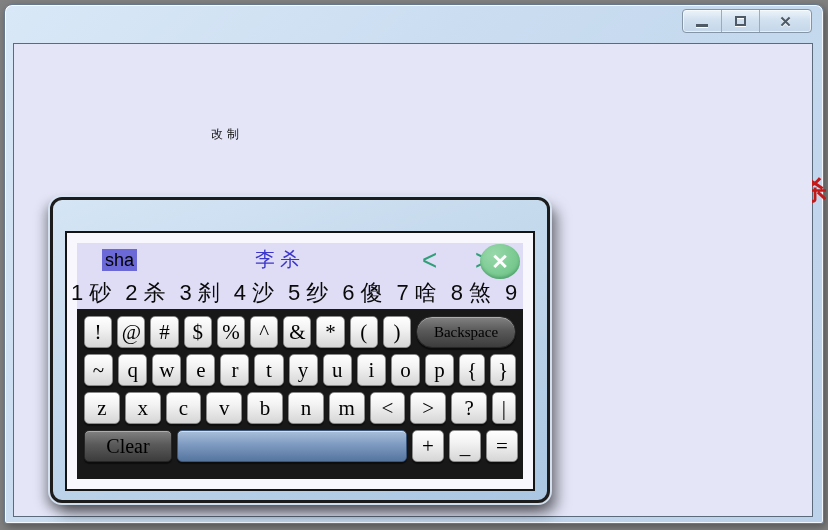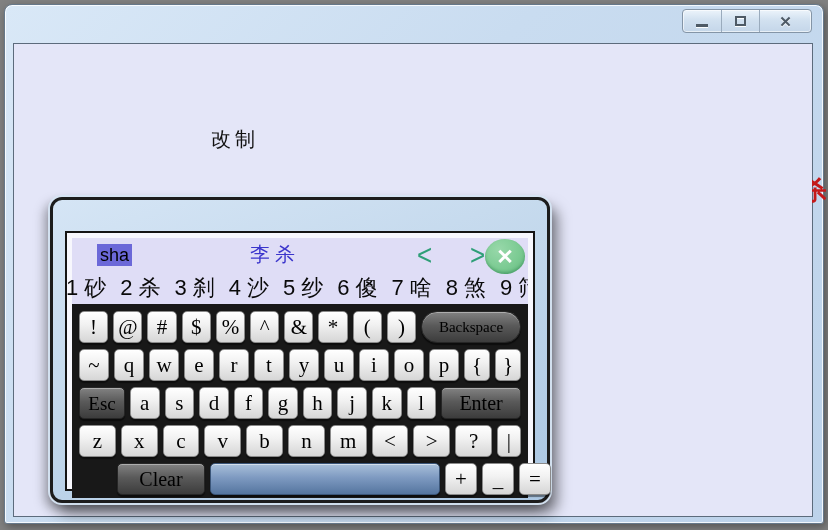--- a/index.html
+++ b/index.html
@@ -29,41 +29,41 @@
   .glyph-max { width:11px; height:10px; border:2px solid #4e5a66;
     box-shadow:0 1px 0 rgba(255,255,255,.9), inset 0 1px 0 rgba(255,255,255,.9); }
   .glyph-close { font-size:15px; font-weight:bold; color:#4e5a66;
     text-shadow:0 1px 1px rgba(255,255,255,.9); line-height:1; }
 
   .client {
     position:absolute; left:8px; top:38px; right:10px; bottom:6px;
     background:#e4e6f8; border:1px solid #5c6b7c;
   }
   .doc-text {
-    position:absolute; left:197px; top:82px; font-size:20px; letter-spacing:4px;
+    position:absolute; left:197px; top:82px; font-size:12px; letter-spacing:4px;
     color:#111; font-family:"Liberation Sans", sans-serif;
   }
   .edge-mark {
     position:absolute; left:812px; top:173px; width:14px; height:36px;
     overflow:hidden; z-index:5; pointer-events:none;
   }
   .edge-mark span { color:#c41919; font-size:26px; font-weight:bold; display:block;
     margin-left:-10px; filter:blur(.4px); }
 
   
   .ime-window {
     position:absolute; left:50px; top:197px; width:500px; height:306px;
     background:linear-gradient(160deg,#d5e5f5 0%,#c3d8ec 45%,#aac6e2 100%);
     border:3px solid #1c1c1c; border-radius:12px;
     box-shadow: 0 0 0 2px rgba(214,229,243,.95), 7px 10px 14px rgba(0,0,0,.5), -5px 6px 12px rgba(0,0,0,.35);
     z-index:3;
   }
   .ime-panel {
     position:absolute; left:12px; top:31px; right:12px; bottom:9px;
-    background:#f7f7fd; border:2px solid #141414; padding:5px;
+    background:#f7f7fd; border:2px solid #141414; padding:10px;
     display:flex; flex-direction:column;
   }
   .ime-text-area { background:#dfddf6; height:66px; flex:0 0 auto; position:relative; }
   .pinyin-row { height:33px; display:flex; align-items:center; position:relative; }
   .pinyin {
     margin-left:25px; background:#6b68d8; color:#000; font-size:18px;
     padding:1px 3px; line-height:20px;
   }
   .phrase { margin-left:118px; color:#3b35cc; font-size:20px; letter-spacing:5px; }
   .arrow {
@@ -214,47 +214,34 @@
           <div class="key light">t</div>
           <div class="key light">y</div>
           <div class="key light">u</div>
           <div class="key light">i</div>
           <div class="key light">o</div>
           <div class="key light">p</div>
           <div class="key light" style="width: 26px; flex: 0 0 auto;">{</div>
           <div class="key light" style="width: 26px; flex: 0 0 auto;">}</div>
         </div>
         <div class="kb-row">
-          <div class="key dark" style="width: 46px; flex: 0 0 auto; font-size: 19px;">Esc</div>
-          <div class="key light">a</div>
-          <div class="key light">s</div>
-          <div class="key light">d</div>
-          <div class="key light">f</div>
-          <div class="key light">g</div>
-          <div class="key light">h</div>
-          <div class="key light">j</div>
-          <div class="key light">k</div>
-          <div class="key light">l</div>
-          <div class="key dark" style="width: 80px; flex: 0 0 auto; font-size: 20px;">Enter</div>
-        </div>
-        <div class="kb-row">
           <div class="key light">z</div>
           <div class="key light">x</div>
           <div class="key light">c</div>
           <div class="key light">v</div>
           <div class="key light">b</div>
           <div class="key light">n</div>
           <div class="key light">m</div>
           <div class="key light">&lt;</div>
           <div class="key light">&gt;</div>
           <div class="key light">?</div>
           <div class="key light" style="width: 24px; flex: 0 0 auto;">|</div>
         </div>
         <div class="kb-row">
-          <div class="key dark" style="width: 88px; flex: 0 0 auto; font-size: 20px; margin-left: 38px;">Clear</div>
+          <div class="key dark" style="width: 88px; flex: 0 0 auto; font-size: 20px;">Clear</div>
           <div class="key space" style="width: 230px; flex: 0 0 auto;"></div>
           <div class="key light" style="width: 32px; flex: 0 0 auto; margin-left: auto;">+</div>
           <div class="key light" style="width: 32px; flex: 0 0 auto;">_</div>
           <div class="key light" style="width: 32px; flex: 0 0 auto;">=</div>
         </div>
       </div>
   </div>
 </div>
 
 </body></html>

